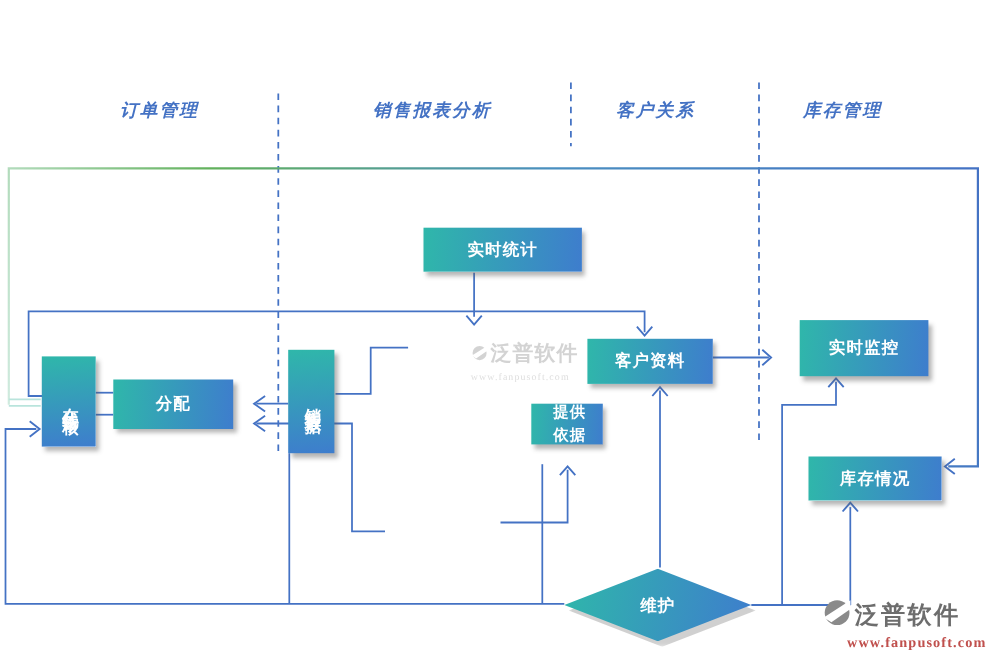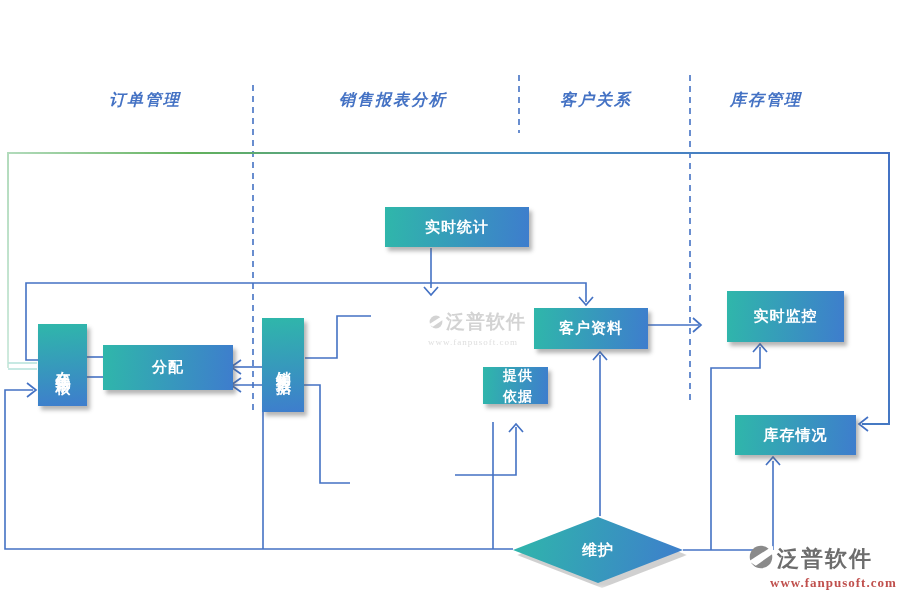--- a/index.html
+++ b/index.html
@@ -29,21 +29,21 @@
     box-shadow:3px 4px 4px rgba(90,90,90,.45);
   }
   .node.v{
     background:linear-gradient(175deg,#2fb7aa 0%,#3e7dcd 100%);
     writing-mode:vertical-rl;text-orientation:upright;letter-spacing:3px;
   }
   .node.wrap2{word-break:break-all;line-height:21px;padding:0 15px;box-sizing:border-box;}
   #node-realtime-stats   {left:365px;top:207px;width:144px;height:40px;margin-left:20px;}
   #node-analysis         {left:373px;top:297px;width:115px;height:40px;}
   #node-online-audit     {left:38px; top:324px;width:49px; height:82px;}
-  #node-allocation       {left:103px;top:345px;width:130px;height:45px;}
+  #node-allocation       {left:103px;top:345px;width:109px;height:45px;}
   #node-sales-data       {left:262px;top:318px;width:42px; height:94px;}
   #node-provide-basis    {left:483px;top:367px;width:65px; height:37px;font-size:14px;text-align:right;}
   #node-sales-trend      {left:350px;top:457px;width:105px;height:38px;}
   #node-customer-profile {left:534px;top:308px;width:114px;height:41px;}
   #node-realtime-monitor {left:703px;top:291px;width:117px;height:51px;margin-left:24px;}
   #node-inventory-status {left:735px;top:415px;width:121px;height:40px;}
   #node-maintenance{
     left:513px;top:517px;width:170px;height:66px;
     clip-path:polygon(50% 0,100% 50%,50% 100%,0 50%);
     box-shadow:none;

